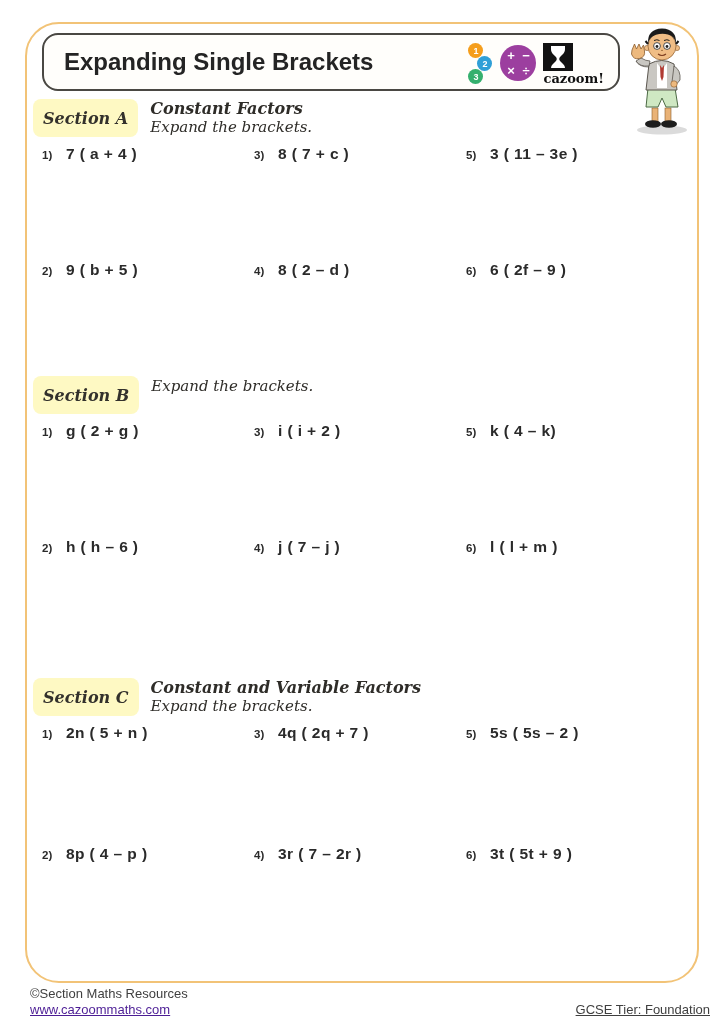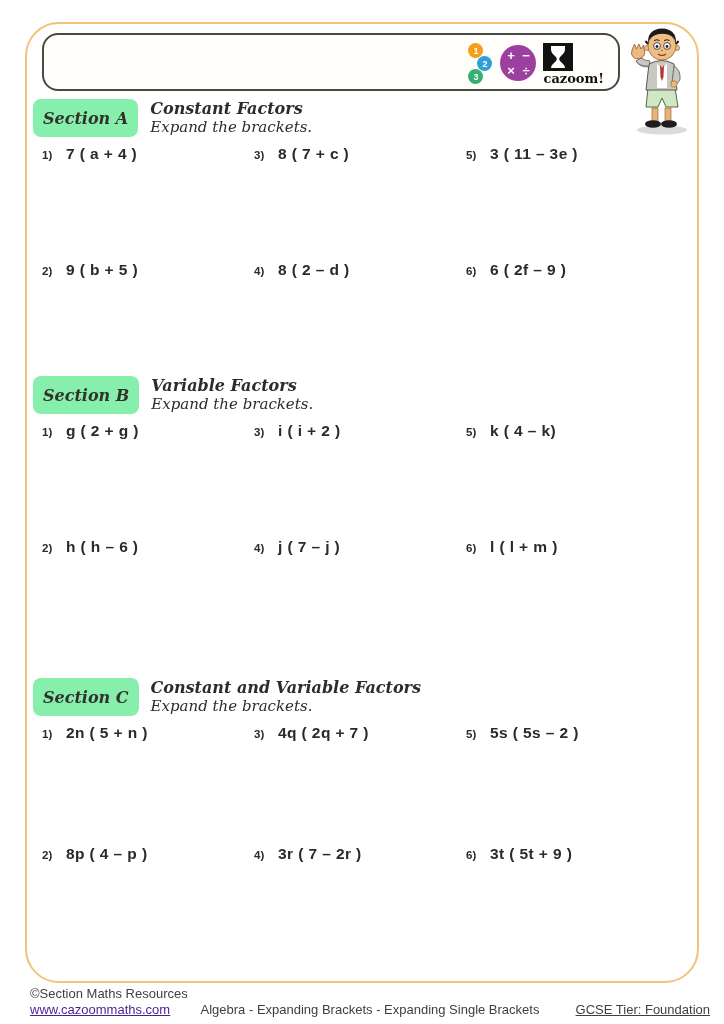--- a/index.html
+++ b/index.html
@@ -36,21 +36,21 @@
   }
   .cazoom { display:flex; flex-direction:column; margin-top:2px; }
   .cazoom-mark { width:30px; height:28px; background:#121212; display:flex; align-items:center; justify-content:center; }
   .cazoom-word { font-family:"DejaVu Serif", serif; font-weight:bold; font-size:13px; color:#111; margin-top:0px; }
   .mascot { position:absolute; left:618px; top:24px; width:86px; height:114px; }
   
   .section { position:absolute; left:30px; width:664px; }
   .sec-a { top:99px; } .sec-b { top:376px; } .sec-c { top:678px; }
   .sec-head { display:flex; align-items:flex-start; }
   .sec-label {
-    margin-left:3px; min-width:104px; height:38px; background:#86efac; border-radius:8px;
+    margin-left:3px; min-width:104px; height:38px; background:#fef9c3; border-radius:8px;
     display:flex; align-items:center; justify-content:center;
     font-family:"DejaVu Serif", serif; font-style:italic; font-weight:bold;
     font-size:16px; color:#33312c; padding:0 10px;
   }
   .sec-text { margin-left:12px; padding-top:1px; }
   .sec-heading {
     font-family:"DejaVu Serif", serif; font-style:italic; font-weight:bold;
     font-size:16px; color:#2e2c28; line-height:1.15;
   }
   .sec-instruction {
@@ -73,20 +73,21 @@
   .f-center{ position:absolute; left:120px; width:440px; top:16px; text-align:center; }
   .f-right { position:absolute; right:0px; top:16px;text-decoration:underline; }
 </style>
 </head>
 <body>
 
 <div class="page">
   <div class="frame"></div>
 
   <div class="title-box">
+    <div class="title">Expanding Single Brackets</div>
     <div class="logo">
       <div class="badges">
         <span class="badge badge-1">1</span>
         <span class="badge badge-2">2</span>
         <span class="badge badge-3">3</span>
       </div>
       <div class="ops">
         <span>+</span>
         <span>−</span>
         <span>×</span>
@@ -165,21 +166,20 @@
           <span class="pnum">6)</span>
           <span class="pexpr">6 ( 2f – 9 )</span>
         </div>
     </div>
   </div>
 
   <div class="section sec-b">
     <div class="sec-head">
       <div class="sec-label">Section B</div>
       <div class="sec-text">
-        <div class="sec-heading">Variable Factors</div>
         <div class="sec-instruction">Expand the brackets.</div>
       </div>
     </div>
     <div class="problems">
       <div class="problem">
           <span class="pnum">1)</span>
           <span class="pexpr">g ( 2 + g )</span>
         </div>
       <div class="problem">
           <span class="pnum">2)</span>
@@ -238,16 +238,15 @@
           <span class="pexpr">3t ( 5t + 9 )</span>
         </div>
     </div>
   </div>
 
   <div class="footer">
     <div class="f-left">
       <div>©Section Maths Resources</div>
       <a class="f-link">www.cazoommaths.com</a>
     </div>
-    <div class="f-center">Algebra - Expanding Brackets - Expanding Single Brackets</div>
     <div class="f-right">GCSE Tier: Foundation</div>
   </div>
 </div>
 
 </body></html>

